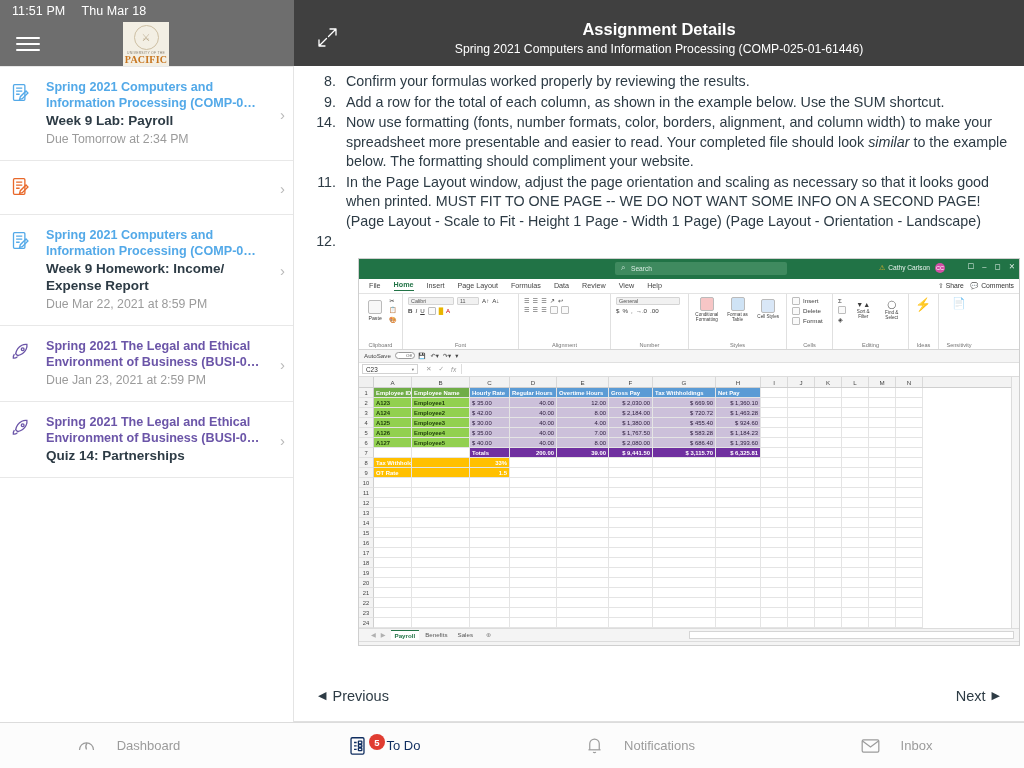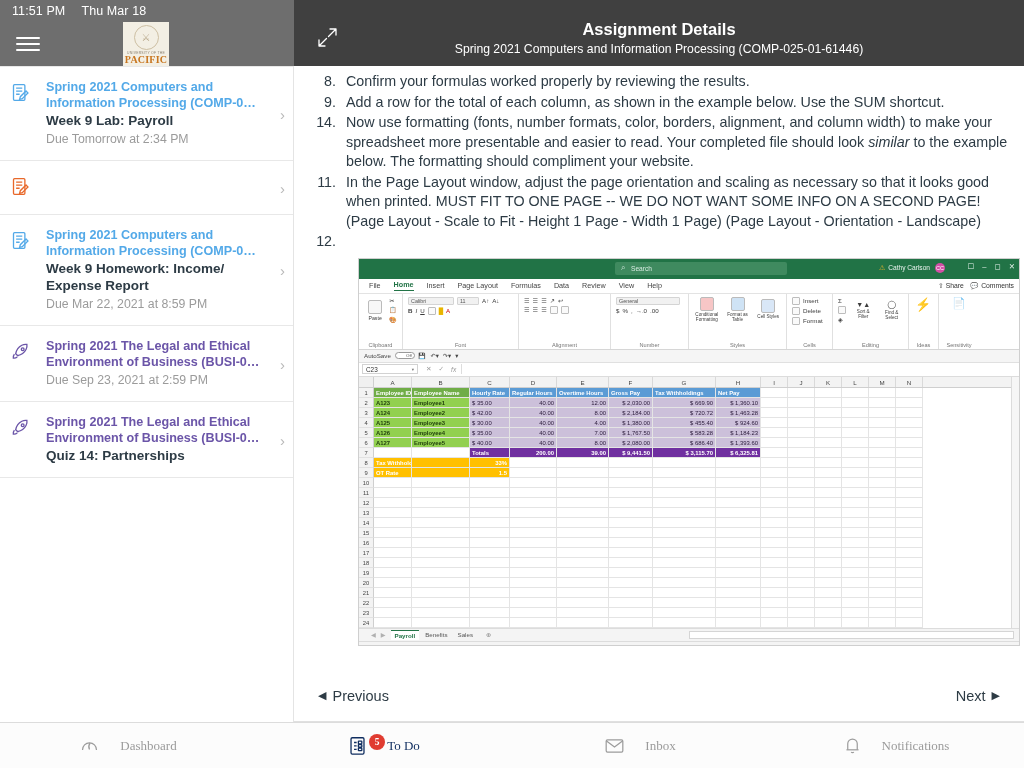--- a/index.html
+++ b/index.html
@@ -243,21 +243,21 @@
   .pg { cursor: pointer; display: flex; align-items: center; gap: 6px; }
 
   
   .tabbar {
     position: absolute; left: 0; right: 0; bottom: 0; height: 46px;
     background: #fcfcfc; border-top: 1px solid #dcdcdc;
     display: flex; align-items: center;
   }
   .tab {
     flex: 1; display: flex; align-items: center; justify-content: center;
-    gap: 20px; font-size: 13px; color: #9b9b9b; cursor: pointer; position: relative; font-family: Liberation Serif, serif;
+    gap: 20px; font-size: 13px; color: #9b9b9b; cursor: pointer; position: relative;
   }
   .tab.active { color: #0f2d5f; }
   .badge {
     position: absolute; background: #e03c31; color: #fff; font-size: 9.5px;
     font-weight: bold; border-radius: 9px; min-width: 16px; height: 16px;
     display: flex; align-items: center; justify-content: center;
     top: -1px; margin-left: -14px;
   }
   .ico { display: inline-flex; align-items: center; justify-content: center; }
 </style>
@@ -342,21 +342,21 @@
           <div class="chev">›</div>
         </div>
         <div class="todo-item">
           <div class="ti-icon"><svg width="21" height="21" viewBox="0 0 24 24" fill="none" stroke="#6b55a8" stroke-width="1.5">
               <path d="M5 15c-1.5 2-1.2 4.5-1.2 4.5S6.3 19.8 8.3 18.3"></path>
               <path d="M9.5 17.5 6.5 14.5c.8-4 3.5-7.8 7-9.6 1.9-1 4.2-1.3 5.8-1 .3 1.6 0 3.9-1 5.8-1.8 3.5-5.6 6.2-9.6 7z"></path>
               <circle cx="14.5" cy="9.5" r="1.6"></circle>
             </svg></div>
           <div class="ti-body">
             <div class="ti-course two" style="color:#6b55a8"><span class="l1">Spring 2021 The Legal and Ethical</span><span class="l2">Environment of Business (BUSI-0…</span></div>
-            <div class="ti-due">Due Sep 23, 2021 at 2:59 PM</div>
+            <div class="ti-due">Due Jan 23, 2021 at 2:59 PM</div>
           </div>
           <div class="chev">›</div>
         </div>
         <div class="todo-item">
           <div class="ti-icon"><svg width="21" height="21" viewBox="0 0 24 24" fill="none" stroke="#6b55a8" stroke-width="1.5">
               <path d="M5 15c-1.5 2-1.2 4.5-1.2 4.5S6.3 19.8 8.3 18.3"></path>
               <path d="M9.5 17.5 6.5 14.5c.8-4 3.5-7.8 7-9.6 1.9-1 4.2-1.3 5.8-1 .3 1.6 0 3.9-1 5.8-1.8 3.5-5.6 6.2-9.6 7z"></path>
               <circle cx="14.5" cy="9.5" r="1.6"></circle>
             </svg></div>
           <div class="ti-body">
@@ -1074,32 +1074,32 @@
             <rect x="12" y="7" width="4" height="3" rx=".5"></rect>
             <rect x="12" y="11" width="4" height="3" rx=".5"></rect>
             <rect x="12" y="15" width="4" height="3" rx=".5"></rect>
           </svg>
         </span>
         <span class="badge">5</span>
         <span>To Do</span>
       </div>
       <div class="tab">
         <span class="ico">
-          <svg width="21" height="18" viewBox="0 0 24 20" fill="none" stroke="currentColor" stroke-width="1.4">
-            <rect x="2.5" y="3" width="19" height="14" rx="1.5"></rect>
-            <path d="M2.5 4 12 11 21.5 4"></path>
-          </svg>
-        </span>
-        <span>Inbox</span>
-      </div>
-      <div class="tab">
-        <span class="ico">
           <svg width="19" height="21" viewBox="0 0 22 24" fill="none" stroke="currentColor" stroke-width="1.4">
             <path d="M5.5 17V10a5.5 5.5 0 0 1 11 0v7"></path>
             <path d="M4 17h14"></path>
             <path d="M9.5 19.5a1.8 1.8 0 0 0 3 0"></path>
           </svg>
         </span>
         <span>Notifications</span>
       </div>
+      <div class="tab">
+        <span class="ico">
+          <svg width="21" height="18" viewBox="0 0 24 20" fill="none" stroke="currentColor" stroke-width="1.4">
+            <rect x="2.5" y="3" width="19" height="14" rx="1.5"></rect>
+            <path d="M2.5 4 12 11 21.5 4"></path>
+          </svg>
+        </span>
+        <span>Inbox</span>
+      </div>
     </div>
 
 </div>
 
 </body></html>

